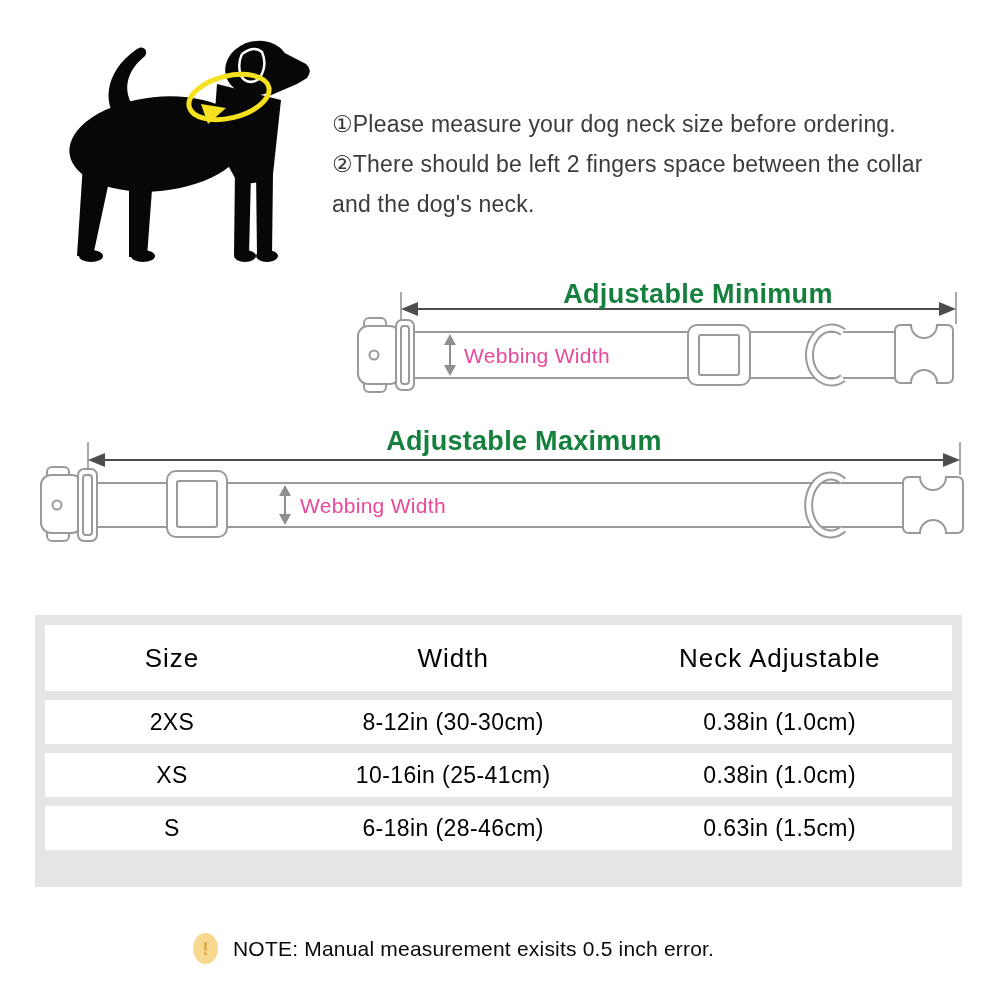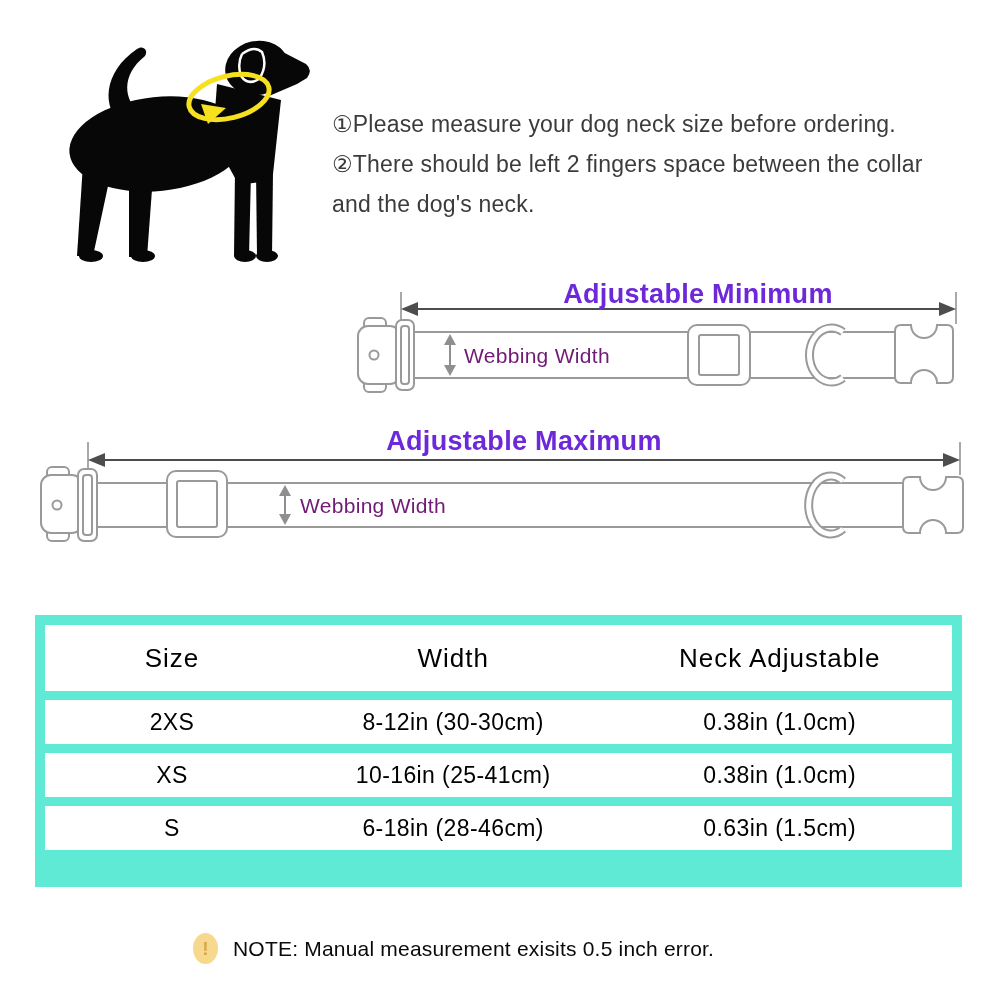--- a/index.html
+++ b/index.html
@@ -6,28 +6,28 @@
   #stage{
     position:relative;width:1000px;height:1000px;background:#fff;overflow:hidden;
     font-family:"Liberation Sans","DejaVu Sans",sans-serif;color:#000;
   }
   .abs{position:absolute;}
   .instr{
     left:332px;top:104px;width:604px;
     font-size:23px;line-height:40px;color:#3b3b3b;letter-spacing:0.2px;
   }
   .diagram-title{
-    font-size:27px;font-weight:bold;color:#6d28d9;text-align:center;letter-spacing:0.3px;
+    font-size:27px;font-weight:bold;color:#15803d;text-align:center;letter-spacing:0.3px;
   }
   .webbing-label{
-    font-size:21px;color:#701a75;letter-spacing:0.3px;white-space:nowrap;
+    font-size:21px;color:#ec4899;letter-spacing:0.3px;white-space:nowrap;
   }
   
   .size-table{
-    left:35px;top:615px;width:927px;height:272px;background:#5eead4;
+    left:35px;top:615px;width:927px;height:272px;background:#e5e5e5;
     box-sizing:border-box;padding:10px;display:flex;flex-direction:column;gap:9px;
   }
   .trow{
     background:#fff;display:grid;grid-template-columns:28% 34% 38%;
     align-items:center;text-align:center;
   }
   .trow.head{height:66px;font-size:26px;letter-spacing:1px;}
   .trow.body{height:44px;font-size:23px;letter-spacing:0.4px;}
   
   .note-icon{

